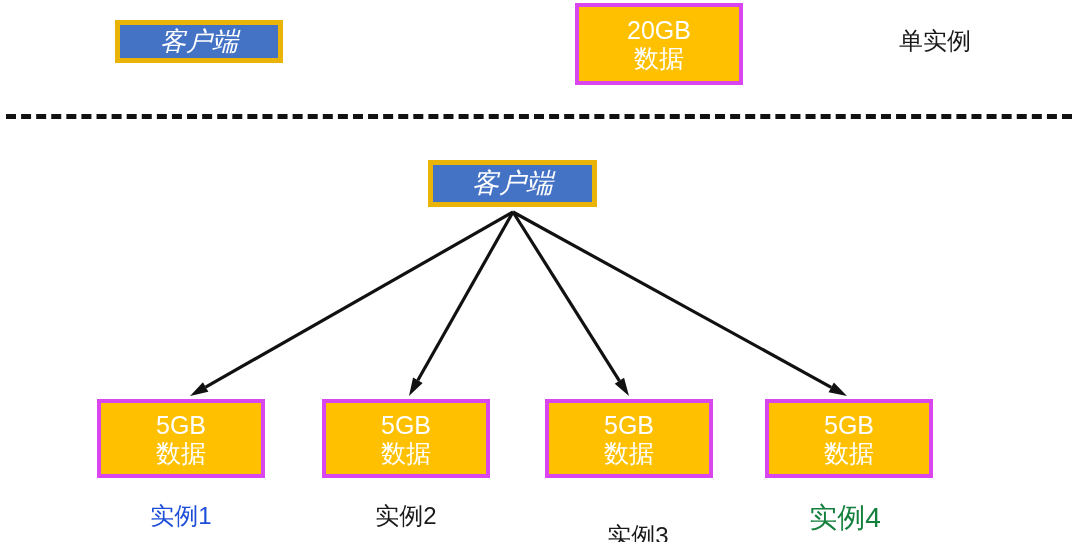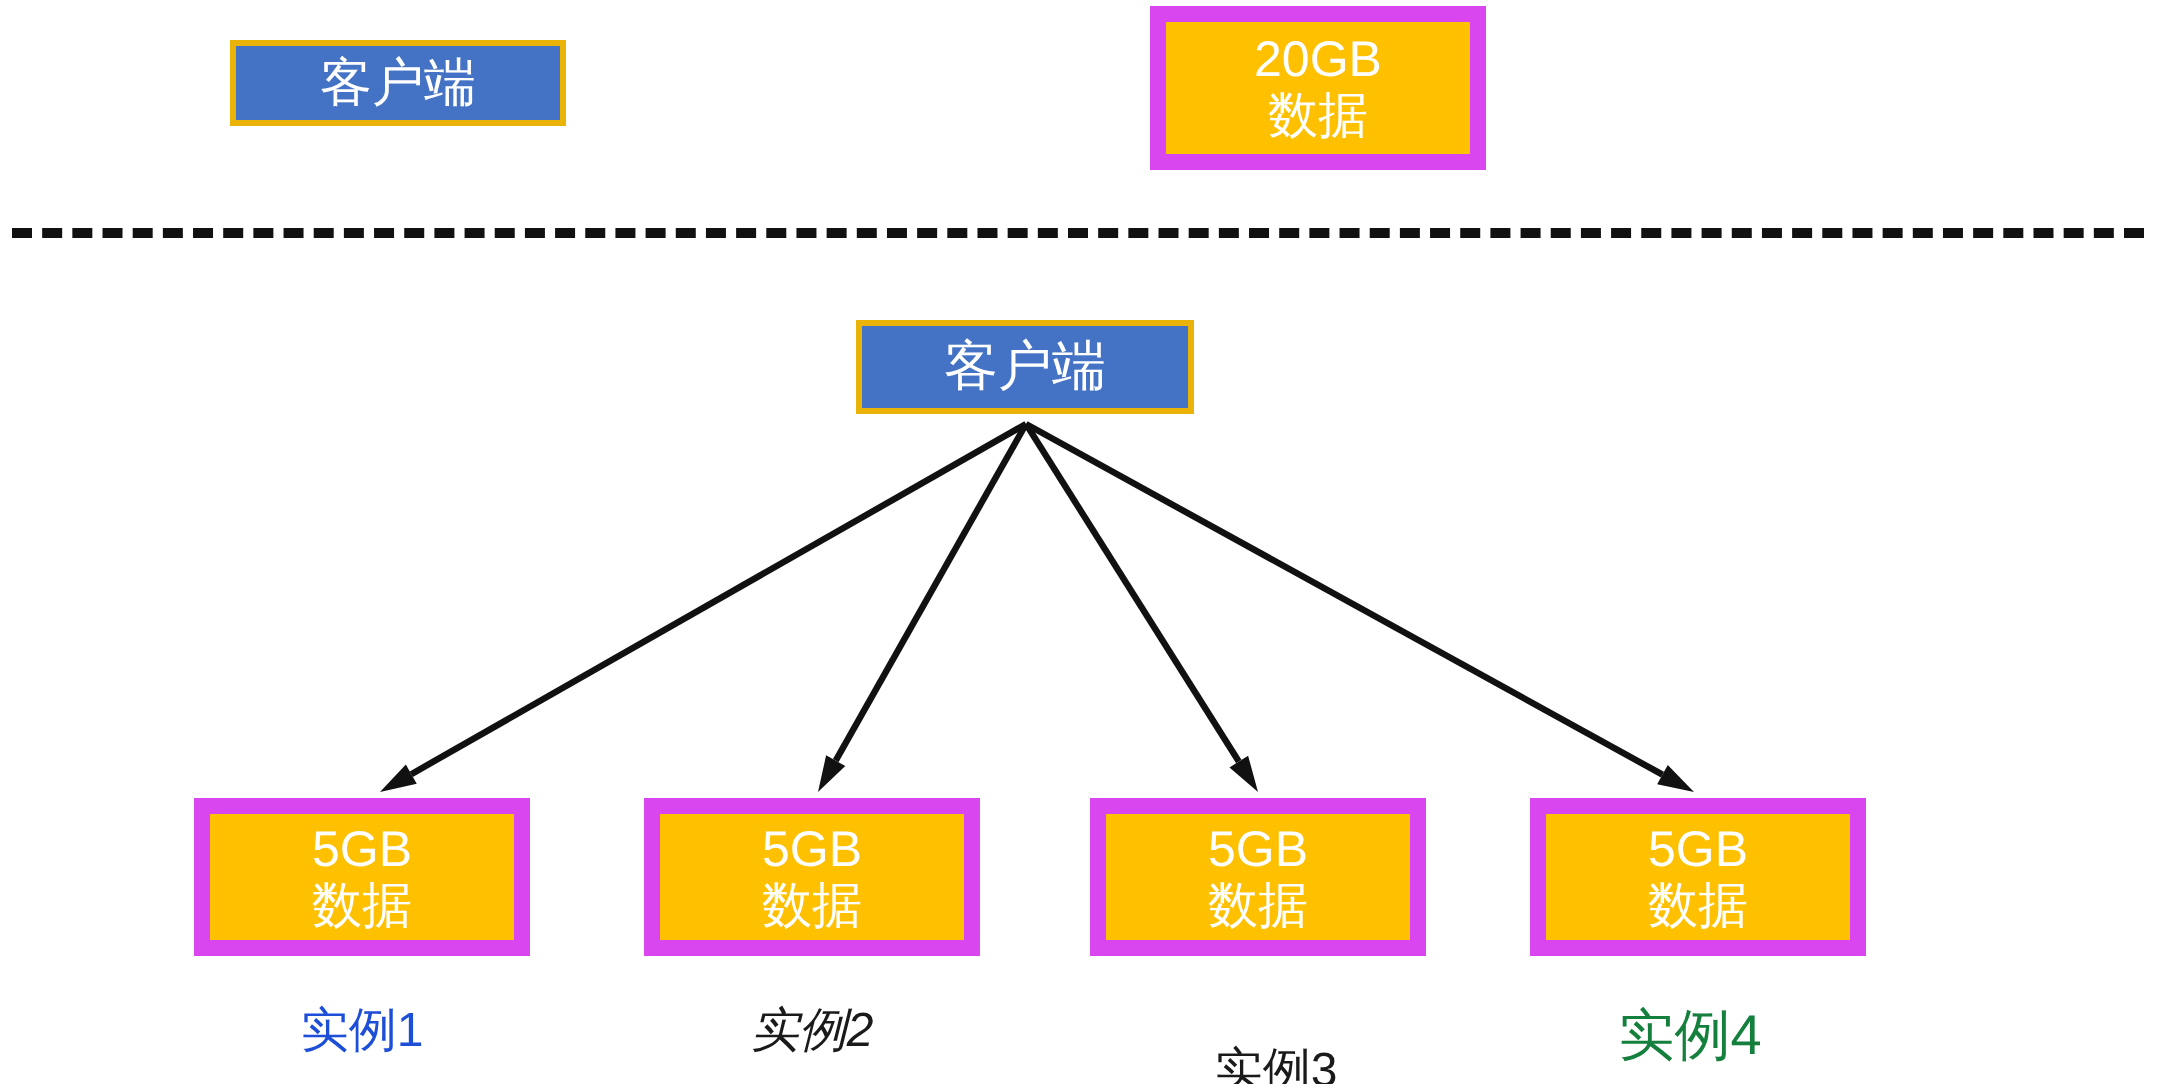--- a/index.html
+++ b/index.html
@@ -24,25 +24,26 @@
     flex-direction: column;
     align-items: center;
     justify-content: center;
     text-align: center;
     color: #ffffff;
     line-height: 1.12;
     white-space: pre;
   }
   .node-blue {
     background: #4472C4;
-    border: 3px solid #eab308;
+    border: 5px solid #eab308;
+    font-style: italic;
   }
   .node-orange {
     background: #FFC000;
-    border: 8px solid #d946ef;
+    border: 4px solid #d946ef;
   }
   .node .line1,
   .node .line2 {
     display: block;
   }
 
   
   .plain-label {
     position: absolute;
     color: #1a1a1a;
@@ -75,20 +76,21 @@
 
   <div class="node node-blue" id="top-client-box" style="left: 115px; top: 20px; width: 168px; height: 43px; font-size: 26px;">
     <span class="line1">客户端</span>
   </div>
 
   <div class="node node-orange" id="top-data-box" style="left: 575px; top: 3px; width: 168px; height: 82px; font-size: 25px;">
     <span class="line1">20GB</span>
     <span class="line2">数据</span>
   </div>
 
+  <div class="plain-label" id="single-instance-label" style="left: 885px; top: 28px; width: 100px; font-size: 24px; color: rgb(26, 26, 26);">单实例</div>
 
   <div class="divider" id="section-divider" style="left: 6px; top: 114px; width: 1066px; border-top-color: rgb(17, 17, 17);"></div>
 
   <div class="node node-blue" id="bottom-client-box" style="left: 428px; top: 160px; width: 169px; height: 47px; font-size: 27px;">
     <span class="line1">客户端</span>
   </div>
 
   <svg id="arrow-layer" viewBox="0 0 1080 542" xmlns="http://www.w3.org/2000/svg">
       <line x1="513" y1="212" x2="205.64028188170133" y2="387.09036573921657" stroke="#111111" stroke-width="3.2"></line>
       <polygon points="190,396 202.91789363535085,382.31139071980783 208.3626701280518,391.8693407586253" fill="#111111"></polygon>
@@ -97,20 +99,20 @@
       <line x1="513" y1="212" x2="619.4005833792406" y2="380.77333915327824" stroke="#111111" stroke-width="3.2"></line>
       <polygon points="629,396 614.7479925649645,383.7064942318436 624.0531741935167,377.8401840747129" fill="#111111"></polygon>
       <line x1="513" y1="212" x2="831.2340970800669" y2="387.3145924033902" stroke="#111111" stroke-width="3.2"></line>
       <polygon points="847,396 828.5802225366584,392.13195162892526 833.8879716234754,382.4972331778551" fill="#111111"></polygon>
     </svg>
 
   <div id="instance-nodes">
       <div class="node node-orange" style="left: 97px; top: 399px; width: 168px; height: 79px; font-size: 25px;"><span class="line1">5GB</span><span class="line2">数据</span></div>
       <div class="plain-label" style="left: 111px; top: 503px; width: 140px; font-size: 24px; color: #1d4ed8;">实例1</div>
       <div class="node node-orange" style="left: 322px; top: 399px; width: 168px; height: 79px; font-size: 25px;"><span class="line1">5GB</span><span class="line2">数据</span></div>
-      <div class="plain-label" style="left: 336px; top: 503px; width: 140px; font-size: 24px; color: rgb(26, 26, 26); font-style: italic;">实例2</div>
+      <div class="plain-label" style="left: 336px; top: 503px; width: 140px; font-size: 24px; color: rgb(26, 26, 26);">实例2</div>
       <div class="node node-orange" style="left: 545px; top: 399px; width: 168px; height: 79px; font-size: 25px;"><span class="line1">5GB</span><span class="line2">数据</span></div>
       <div class="plain-label" style="left: 568px; top: 523px; width: 140px; font-size: 24px; color: rgb(26, 26, 26);">实例3</div>
       <div class="node node-orange" style="left: 765px; top: 399px; width: 168px; height: 79px; font-size: 25px;"><span class="line1">5GB</span><span class="line2">数据</span></div>
       <div class="plain-label" style="left: 775px; top: 503px; width: 140px; font-size: 28px; color: #15803d;">实例4</div>
     </div>
 
 </div>
 
 </body></html>

